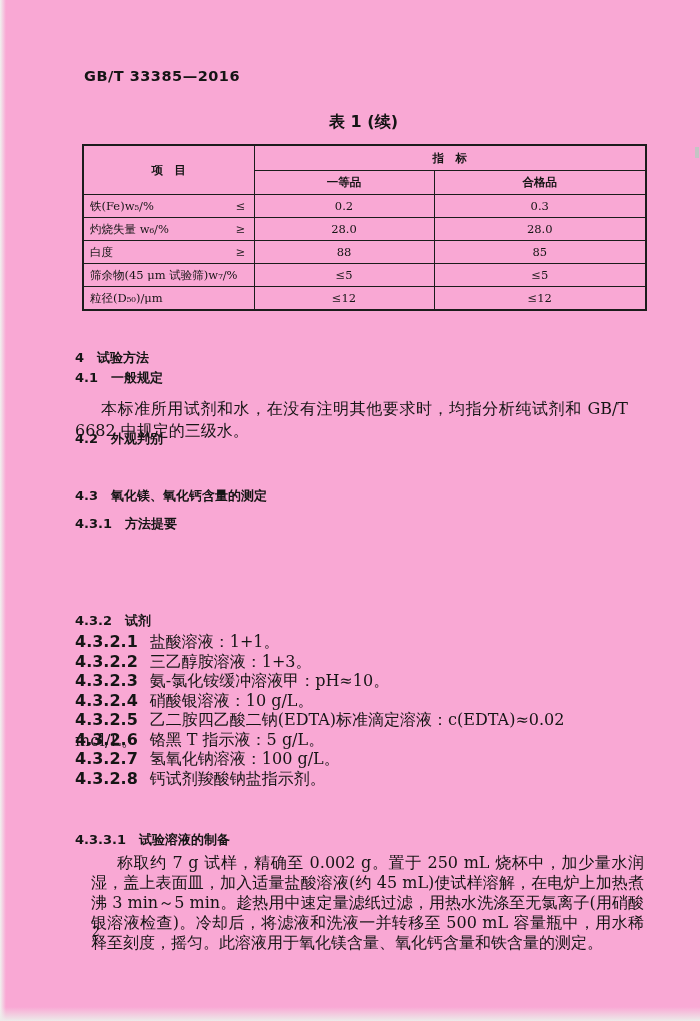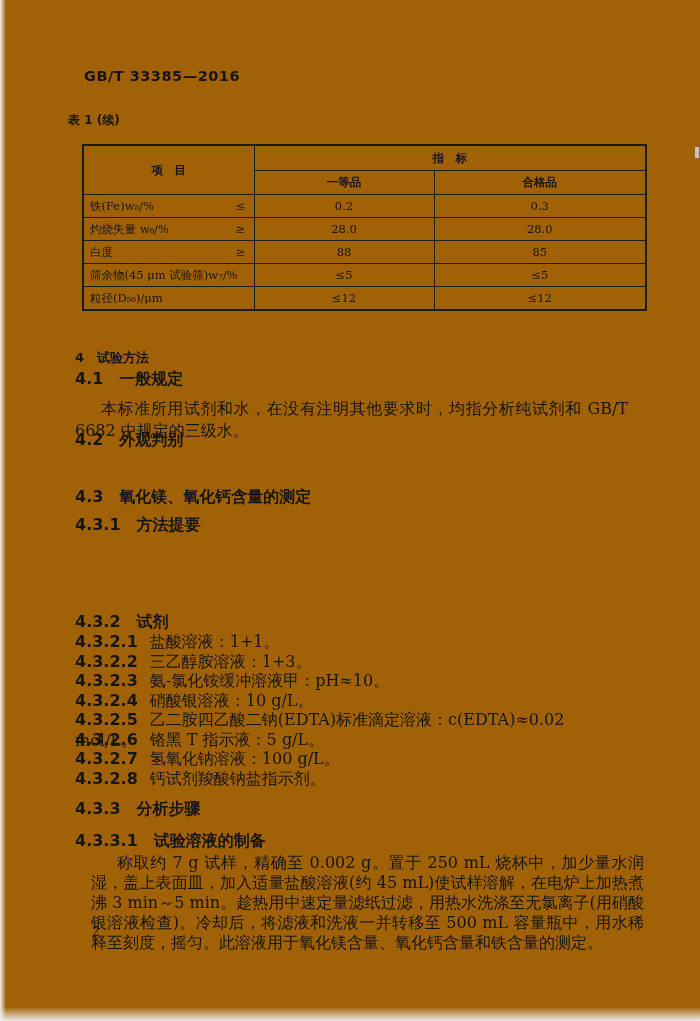--- a/index.html
+++ b/index.html
@@ -1,52 +1,52 @@
 <!DOCTYPE html>
 <html><head>
 <meta charset="utf-8">
 <style>
   html,body{margin:0;padding:0;}
   .page{
     position:relative;
     width:700px;height:1021px;
-    background:#a16207;
+    background:#f9a8d4;
     color:#151515;
     font-family:"DejaVu Serif","Liberation Serif",serif;
     overflow:hidden;
   }
   .left-shade{position:absolute;left:0;top:0;bottom:0;width:6px;
     background:linear-gradient(90deg,#f1f1ef,rgba(253,253,252,0));}
   .bottom-shade{position:absolute;left:0;right:0;bottom:0;height:14px;
     background:linear-gradient(rgba(253,253,252,0),#ececea);}
   .edge-mark{position:absolute;right:1px;top:147px;width:4px;height:11px;background:#c4c4c4;}
 
   .hd{font-family:"DejaVu Sans","Liberation Sans",sans-serif;font-weight:bold;}
 
   .doc-code{position:absolute;left:84px;top:68px;font-size:14.5px;letter-spacing:.5px;}
 
-  .tbl-caption{position:absolute;left:68px;top:112px;width:563px;
-    text-align:left;font-size:12px;}
+  .tbl-caption{position:absolute;left:82px;top:112px;width:563px;
+    text-align:center;font-size:16px;}
 
   table.spec{
     position:absolute;left:82px;top:144px;width:563px;
     border-collapse:collapse;table-layout:fixed;
     font-size:11.5px;
   }
   table.spec{border:2px solid #1c1c1c;}
   table.spec th,table.spec td{border:1px solid #1c1c1c;padding:0 6px;margin-left:12px;}
   table.spec th{font-weight:bold;font-family:"DejaVu Sans","Liberation Sans",sans-serif;}
   .th-indicator{height:24px;}
   .th-sub{height:23px;}
   table.spec td{height:22px;text-align:center;}
   td.item-cell{text-align:left;}
   .item-inner{display:flex;justify-content:space-between;}
   .item-sym{padding-right:2px;}
 
-  .sec{position:absolute;left:75px;width:553px;font-size:16px;}
+  .sec{position:absolute;left:75px;width:553px;font-size:13px;}
   .sec.h1{font-size:13px;}
   .para{position:absolute;left:75px;width:553px;font-size:16px;
     line-height:22px;text-align:justify;text-indent:26px;}
   .para.tight{line-height:20px;margin-left:16px;}
 
   .reagent-list{position:absolute;left:75px;top:632px;width:553px;
     font-size:16px;list-style:none;margin:0;padding:0;}
   .reagent-list li{height:19.5px;}
   .reagent-list .num{font-family:"DejaVu Sans","Liberation Sans",sans-serif;
     font-weight:bold;margin-right:12px;}
@@ -150,18 +150,17 @@
     <li><span class="num">4.3.2.1</span><span>盐酸溶液：1+1。</span></li>
     <li><span class="num">4.3.2.2</span><span>三乙醇胺溶液：1+3。</span></li>
     <li><span class="num">4.3.2.3</span><span>氨-氯化铵缓冲溶液甲：pH≈10。</span></li>
     <li><span class="num">4.3.2.4</span><span>硝酸银溶液：10 g/L。</span></li>
     <li><span class="num">4.3.2.5</span><span>乙二胺四乙酸二钠(EDTA)标准滴定溶液：c(EDTA)≈0.02 mol/L。</span></li>
     <li><span class="num">4.3.2.6</span><span>铬黑 T 指示液：5 g/L。</span></li>
     <li><span class="num">4.3.2.7</span><span>氢氧化钠溶液：100 g/L。</span></li>
     <li><span class="num">4.3.2.8</span><span>钙试剂羧酸钠盐指示剂。</span></li>
   </ul>
 
-  <div class="sec hd" style="top:799px">4.3.3　分析步骤</div>
   <div class="sec hd" style="top:831px">4.3.3.1　试验溶液的制备</div>
   <div class="para tight" style="top:853px">称取约 7 g 试样，精确至 0.002 g。置于 250 mL 烧杯中，加少量水润湿，盖上表面皿，加入适量盐酸溶液(约 45 mL)使试样溶解，在电炉上加热煮沸 3 min～5 min。趁热用中速定量滤纸过滤，用热水洗涤至无氯离子(用硝酸银溶液检查)。冷却后，将滤液和洗液一并转移至 500 mL 容量瓶中，用水稀释至刻度，摇匀。此溶液用于氧化镁含量、氧化钙含量和铁含量的测定。</div>
 
   <div class="page-num">2</div>
 </div>
 
 </body></html>

